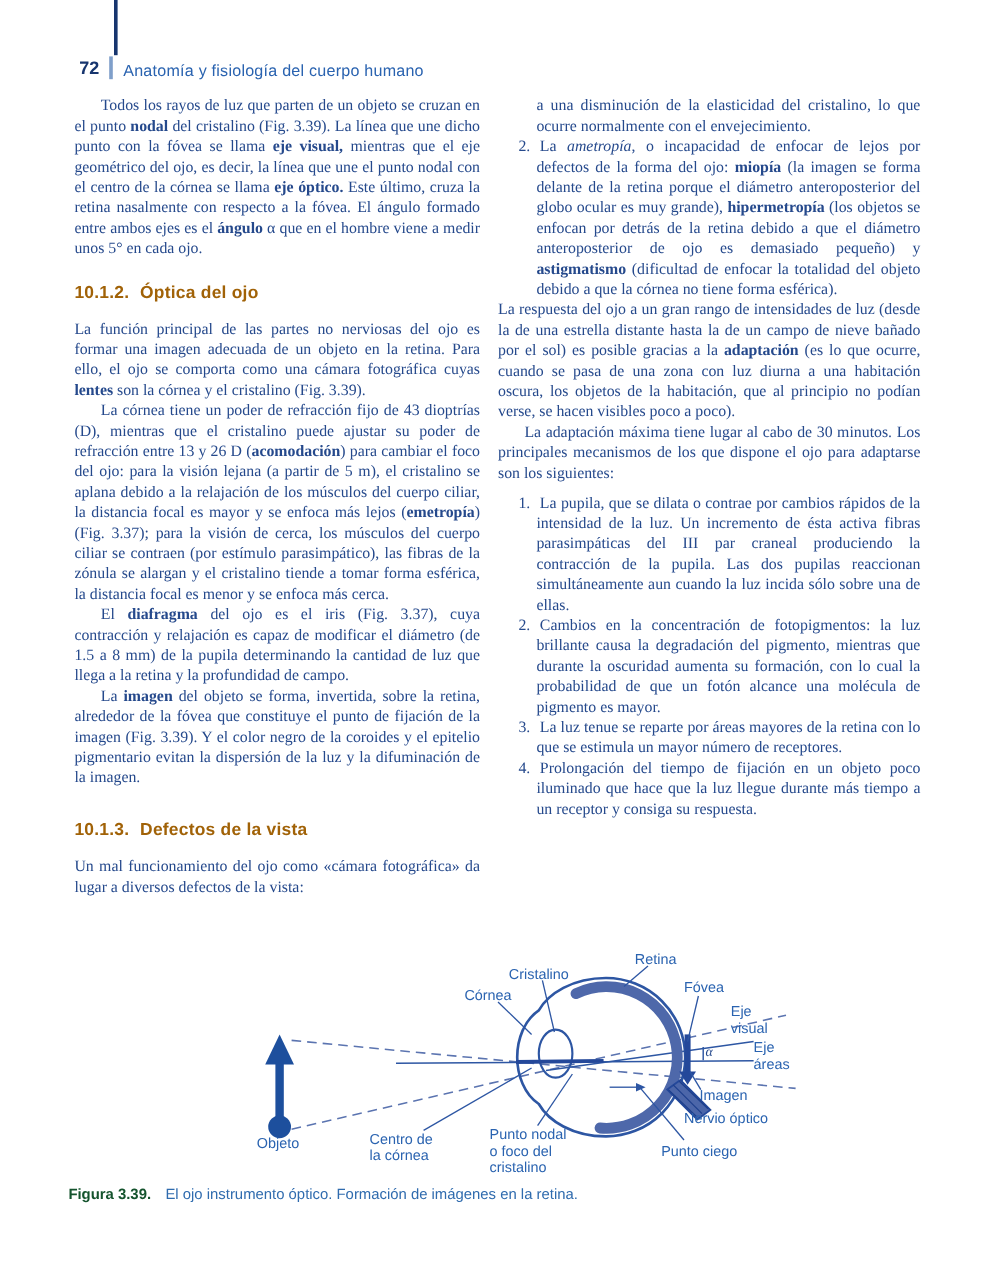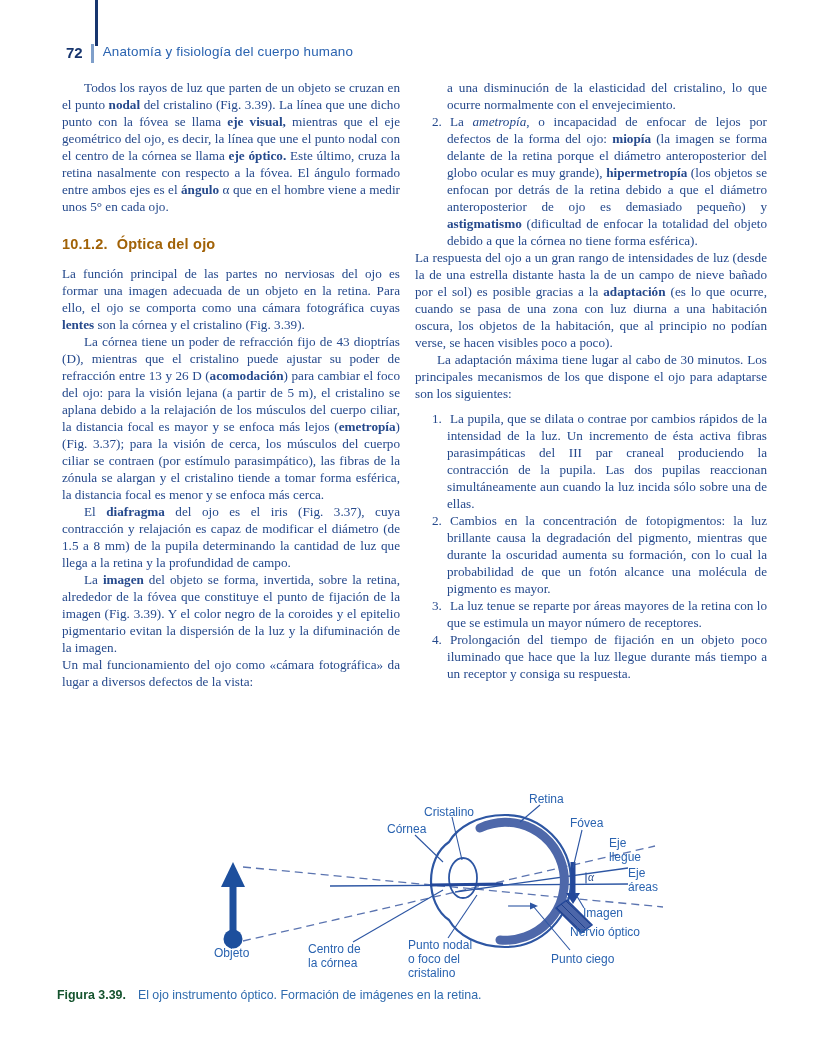--- a/index.html
+++ b/index.html
@@ -3,21 +3,21 @@
 <meta charset="utf-8">
 <style>
   html,body{margin:0;padding:0;}
   body{
     width:828px;height:1060px;background:#ffffff;position:relative;overflow:hidden;
     font-family:"Liberation Serif",serif;
   }
   
   .top-rule{position:absolute;left:95px;top:0;width:3px;height:46px;background:#17356e;}
   
-  .runhead{position:absolute;left:66px;top:44px;height:22px;display:flex;align-items:flex-start;}
+  .runhead{position:absolute;left:66px;top:44px;height:22px;display:flex;align-items:flex-end;}
   .pagenum{font-family:"Liberation Sans",sans-serif;font-weight:bold;font-size:15px;color:#17356e;}
   .hsep{width:3px;height:19px;background:#7f9fca;margin:0 9px 0 8px;}
   .runtitle{font-family:Liberation Sans, sans-serif;font-size:13.4px;color:#2a63b0;letter-spacing:.2px;}
   
   .columns{position:absolute;left:62px;top:79px;width:705px;display:flex;gap:15px;}
   .col-left{flex:0 0 338px;width:338px;}
   .col-right{flex:1 1 auto;}
   p.body{margin:0;font-size:13.2px;line-height:17px;color:#25498c;text-align:justify;}
   p.indent{text-indent:22px;}
   .cont{padding-left:32px;}
@@ -51,20 +51,21 @@
 </header>
 
 <main class="columns">
   <section class="col-left">
     <p class="body indent">Todos los rayos de luz que parten de un objeto se cruzan en el punto <b>nodal</b> del cristalino (Fig. 3.39). La línea que une dicho punto con la fóvea se llama <b>eje visual,</b> mientras que el eje geométrico del ojo, es decir, la línea que une el punto nodal con el centro de la córnea se llama <b>eje óptico.</b> Este último, cruza la retina nasalmente con respecto a la fóvea. El ángulo formado entre ambos ejes es el <b>ángulo</b> α que en el hombre viene a medir unos 5° en cada ojo.</p>
     <h2 class="heading"><span class="hnum">10.1.2.</span><span>Óptica del ojo</span></h2>
     <p class="body">La función principal de las partes no nerviosas del ojo es formar una imagen adecuada de un objeto en la retina. Para ello, el ojo se comporta como una cámara fotográfica cuyas <b>lentes</b> son la córnea y el cristalino (Fig. 3.39).</p>
     <p class="body indent">La córnea tiene un poder de refracción fijo de 43 dioptrías (D), mientras que el cristalino puede ajustar su poder de refracción entre 13 y 26 D (<b>acomodación</b>) para cambiar el foco del ojo: para la visión lejana (a partir de 5 m), el cristalino se aplana debido a la relajación de los músculos del cuerpo ciliar, la distancia focal es mayor y se enfoca más lejos (<b>emetropía</b>) (Fig. 3.37); para la visión de cerca, los músculos del cuerpo ciliar se contraen (por estímulo parasimpático), las fibras de la zónula se alargan y el cristalino tiende a tomar forma esférica, la distancia focal es menor y se enfoca más cerca.</p>
     <p class="body indent">El <b>diafragma</b> del ojo es el iris (Fig. 3.37), cuya contracción y relajación es capaz de modificar el diámetro (de 1.5 a 8 mm) de la pupila determinando la cantidad de luz que llega a la retina y la profundidad de campo.</p>
     <p class="body indent">La <b>imagen</b> del objeto se forma, invertida, sobre la retina, alrededor de la fóvea que constituye el punto de fijación de la imagen (Fig. 3.39). Y el color negro de la coroides y el epitelio pigmentario evitan la dispersión de la luz y la difuminación de la imagen.</p>
+    <h2 class="heading hmore"><span class="hnum">10.1.3.</span><span>Defectos de la vista</span></h2>
     <p class="body">Un mal funcionamiento del ojo como «cámara fotográfica» da lugar a diversos defectos de la vista:</p>
   </section>
 
   <section class="col-right">
     <p class="body cont">a una disminución de la elasticidad del cristalino, lo que ocurre normalmente con el envejecimiento.</p>
     <div class="li"><span class="linum">2.</span><span>La <i>ametropía</i>, o incapacidad de enfocar de lejos por defectos de la forma del ojo: <b>miopía</b> (la imagen se forma delante de la retina porque el diámetro anteroposterior del globo ocular es muy grande), <b>hipermetropía</b> (los objetos se enfocan por detrás de la retina debido a que el diámetro anteroposterior de ojo es demasiado pequeño) y <b>astigmatismo</b> (dificultad de enfocar la totalidad del objeto debido a que la córnea no tiene forma esférica).</span></div>
     <p class="body">La respuesta del ojo a un gran rango de intensidades de luz (desde la de una estrella distante hasta la de un campo de nieve bañado por el sol) es posible gracias a la <b>adaptación</b> (es lo que ocurre, cuando se pasa de una zona con luz diurna a una habitación oscura, los objetos de la habitación, que al principio no podían verse, se hacen visibles poco a poco).</p>
     <p class="body indent">La adaptación máxima tiene lugar al cabo de 30 minutos. Los principales mecanismos de los que dispone el ojo para adaptarse son los siguientes:</p>
     <div class="li list-gap"><span class="linum">1.</span><span>La pupila, que se dilata o contrae por cambios rápidos de la intensidad de la luz. Un incremento de ésta activa fibras parasimpáticas del III par craneal produciendo la contracción de la pupila. Las dos pupilas reaccionan simultáneamente aun cuando la luz incida sólo sobre una de ellas.</span></div>
     <div class="li"><span class="linum">2.</span><span>Cambios en la concentración de fotopigmentos: la luz brillante causa la degradación del pigmento, mientras que durante la oscuridad aumenta su formación, con lo cual la probabilidad de que un fotón alcance una molécula de pigmento es mayor.</span></div>
@@ -120,21 +121,21 @@
       <polygon points="128,82 116,107 140,107"></polygon>
       <rect x="124.5" y="105" width="7" height="48"></rect>
       <circle cx="128" cy="159" r="9.5"></circle>
     </g>
   </svg>
 
   <div class="flabel" style="left:424px;top:25px;">Cristalino</div>
   <div class="flabel" style="left:529px;top:12px;">Retina</div>
   <div class="flabel" style="left:387px;top:42px;">Córnea</div>
   <div class="flabel" style="left:570px;top:36px;">Fóvea</div>
-  <div class="flabel" style="left:609px;top:56px;width:40px;">Eje llegue</div>
+  <div class="flabel" style="left:609px;top:56px;width:40px;">Eje visual</div>
   <div class="flabel" style="left:628px;top:86px;width:40px;">Eje áreas</div>
   <div class="flabel alpha" style="left:588px;top:90px;">α</div>
   <div class="flabel" style="left:583px;top:126px;">Imagen</div>
   <div class="flabel nowrap" style="left:570px;top:145px;">Nervio óptico</div>
   <div class="flabel nowrap" style="left:551px;top:172px;">Punto ciego</div>
   <div class="flabel" style="left:408px;top:158px;width:72px;">Punto nodal o foco del cristalino</div>
   <div class="flabel" style="left:308px;top:162px;width:62px;">Centro de la córnea</div>
   <div class="flabel" style="left:214px;top:166px;">Objeto</div>
 </div>
 

